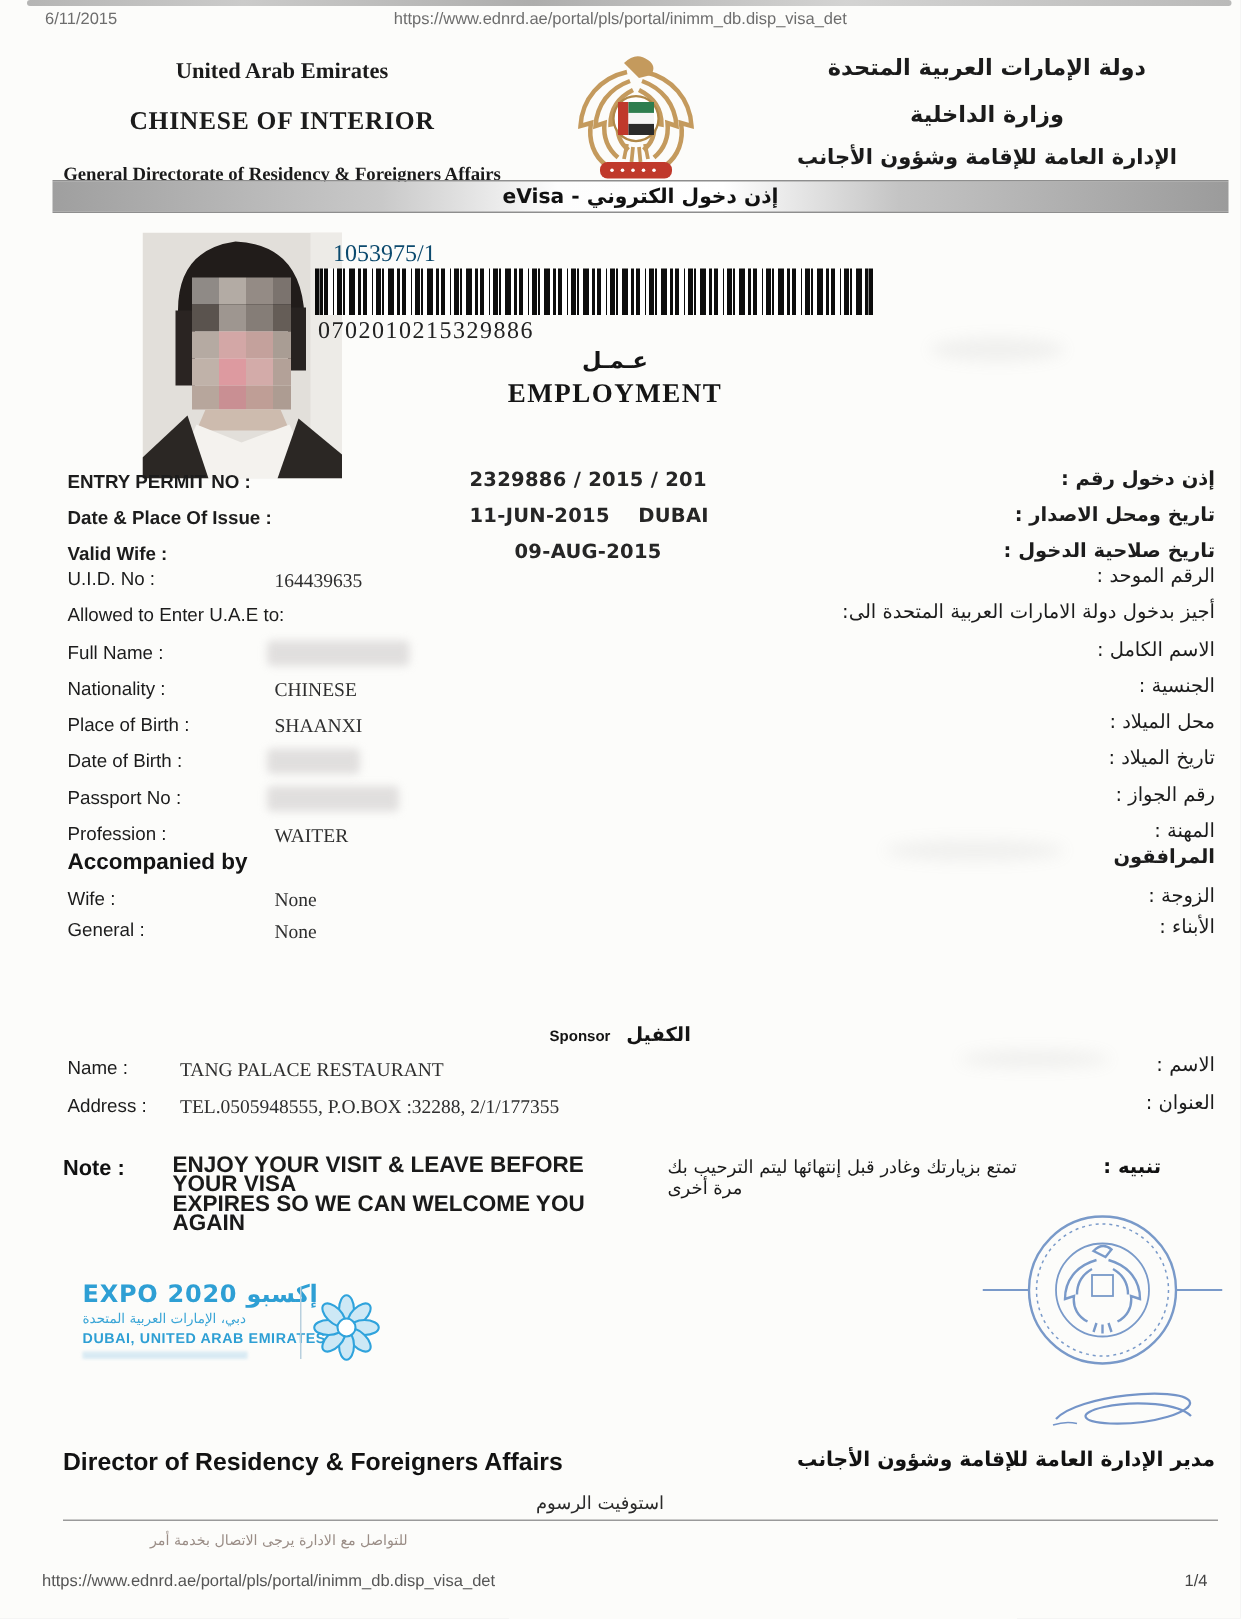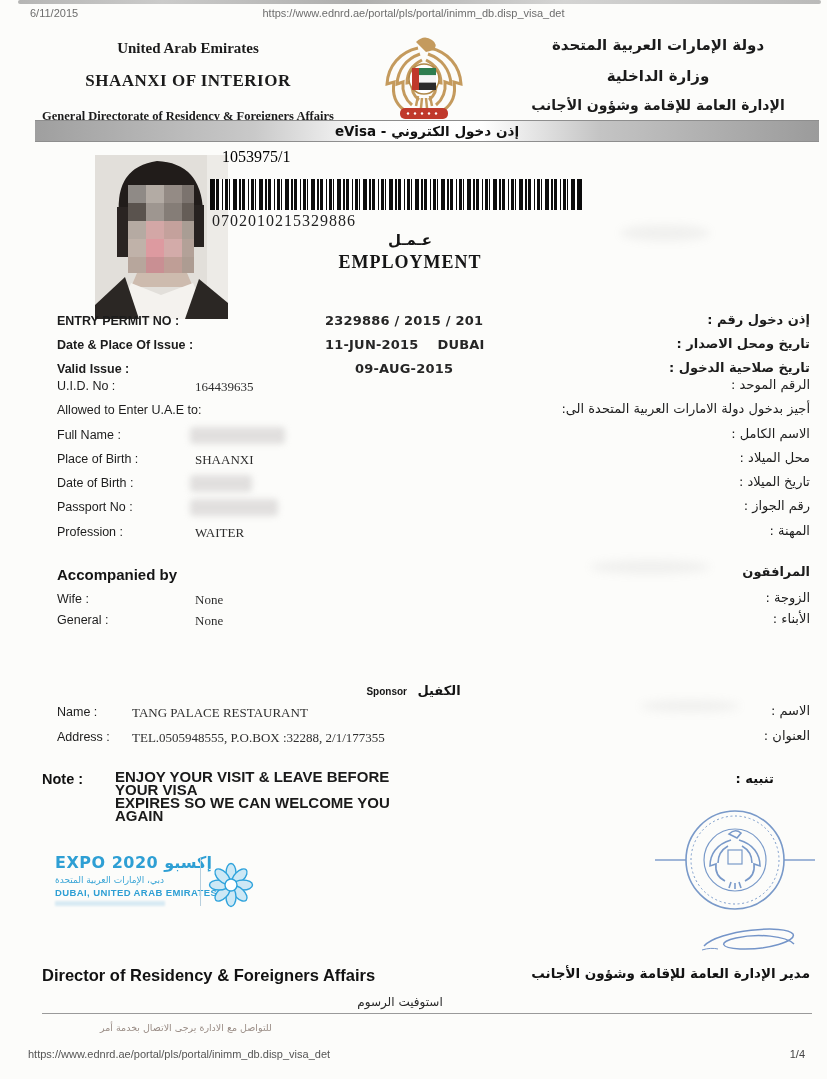--- a/index.html
+++ b/index.html
@@ -35,33 +35,33 @@
   .banner { position:absolute; left:35px; right:8px; top:120px; height:22px;
     background:linear-gradient(90deg,#9f9f9f,#c9c9c9 28%,#fdfdfd 43%,#ffffff 57%,#c4c4c4 72%,#9b9b9b);
     border-top:1px solid #8e8e8e; border-bottom:1px solid #8e8e8e;
     display:flex; align-items:center; justify-content:center; }
   .banner span { font-family:"DejaVu Sans", sans-serif; font-weight:bold; font-size:13.5px; color:#111; }
 
   
   .photo { position:absolute; left:95px; top:155px; width:133px; height:164px; }
 
   
-  .filenum { position:absolute; left:222px; top:148px; font-family:"Liberation Serif", serif; font-size:16px; color:#000000; }
+  .filenum { position:absolute; left:222px; top:161px; font-family:"Liberation Serif", serif; font-size:16px; color:#0c4a6e; }
   .barcode { position:absolute; left:210px; top:179px; width:372px; height:31px;
     border-left:3px solid #0a0a0a; border-right:3px solid #0a0a0a;
     background:repeating-linear-gradient(90deg,#0d0d0d 0 2px,#fff 2px 3px,#0d0d0d 3px 6px,#fff 6px 9px,#0d0d0d 9px 10px,#fff 10px 12px,#0d0d0d 12px 15px,#fff 15px 16px,#0d0d0d 16px 17px,#fff 17px 20px,#0d0d0d 20px 24px,#fff 24px 26px); }
   .barnum { position:absolute; left:212px; top:212px; font-family:"Liberation Serif", serif; font-size:16px; letter-spacing:1px; color:#222; }
 
   .vtype-ar { position:absolute; left:250px; top:231px; width:320px; text-align:center;
     font-family:"DejaVu Sans", sans-serif; font-weight:bold; font-size:15px; color:#151515; }
   .vtype-en { position:absolute; left:250px; top:252px; width:320px; text-align:center;
     font-family:"Liberation Serif", serif; font-weight:bold; font-size:18px; letter-spacing:1px; color:#151515; }
 
   
-  .rows { position:absolute; left:0; right:0;padding-left:12px; }
+  .rows { position:absolute; left:0; right:0; }
   .frow { position:relative; height:23.8px; }
   .fl  { position:absolute; left:45px; top:2px; font-size:12.5px; color:#1c1c1c; white-space:pre; }
   .fl.b { font-weight:bold; }
   .fv  { position:absolute; left:183px; top:2px; font-family:"Liberation Serif", serif; font-size:13px; color:#2e2e2e; white-space:pre; }
   .fvb { position:absolute; left:313px; top:1px; font-family:"DejaVu Sans", sans-serif; font-weight:bold; font-size:13px; letter-spacing:.2px; color:#262626; white-space:pre; }
   .far { position:absolute; right:17px; top:0; font-family:"DejaVu Sans", sans-serif; font-size:13px; color:#1c1c1c; direction:rtl; }
   .far.b { font-weight:bold; }
   .redact { position:absolute; left:178px; top:1px; height:17px; background:#cfcccc; opacity:.6; filter:blur(3px); border-radius:3px; }
 
   .sec-title-en { font-weight:bold; font-size:15px; color:#141414; }
@@ -103,21 +103,21 @@
   <div class="scan-top"></div>
   <div class="smudge" style="left:620px;top:225px;width:90px;height:16px;"></div>
   <div class="smudge" style="left:590px;top:560px;width:120px;height:14px;"></div>
   <div class="smudge" style="left:640px;top:700px;width:100px;height:12px;"></div>
 
   <div class="print-meta" style="left:30px;top:7px;">6/11/2015</div>
   <div class="print-meta" style="left:0;top:7px;width:100%;text-align:center;">https://www.ednrd.ae/portal/pls/portal/inimm_db.disp_visa_det</div>
 
   <div class="hdr-en">
     <div class="l1">United Arab Emirates</div>
-    <div class="l2">SHAANXI OF INTERIOR</div>
+    <div class="l2">CHINESE OF INTERIOR</div>
     <div class="l3">General Directorate of Residency &amp; Foreigners Affairs</div>
   </div>
 
   <div class="abs" style="left:374px;top:32px;">
     <svg width="100" height="92" viewBox="0 0 100 92">
       <g fill="none" stroke="#c49a5d" stroke-width="3">
         <path d="M44,16 C26,20 14,34 13,52 L20,50 C18,62 22,72 30,78"></path>
         <path d="M46,22 C32,27 24,38 23,52 L29,50 C28,60 32,68 38,73"></path>
         <path d="M48,28 C38,33 33,41 33,51 L38,50 C37,58 40,64 45,68"></path>
         <path d="M56,16 C74,20 86,34 87,52 L80,50 C82,62 78,72 70,78"></path>
@@ -204,40 +204,45 @@
       <span class="fl b">ENTRY PERMIT NO :</span>
       <span class="fvb">2329886 / 2015 / 201</span>
       <span class="far b ar">إذن دخول رقم :</span>
     </div>
     <div class="frow">
       <span class="fl b">Date &amp; Place Of Issue :</span>
       <span class="fvb">11-JUN-2015    DUBAI</span>
       <span class="far b ar">تاريخ ومحل الاصدار :</span>
     </div>
     <div class="frow">
-      <span class="fl b">Valid Issue :</span>
+      <span class="fl b">Valid Wife :</span>
       <span class="fvb" style="left:343px;text-align:right;">09-AUG-2015</span>
       <span class="far b ar">تاريخ صلاحية الدخول :</span>
     </div>
   </div>
 
   <div class="rows" style="top:377px;">
     <div class="frow" style="height:24.3px;">
       <span class="fl">U.I.D. No :</span>
       <span class="fv">164439635</span>
       <span class="far ar">الرقم الموحد :</span>
     </div>
     <div class="frow" style="height:24.3px;">
       <span class="fl">Allowed to Enter U.A.E to:</span>
       <span class="far ar">أجيز بدخول دولة الامارات العربية المتحدة الى:</span>
     </div>
     <div class="frow" style="height:24.3px;">
       <span class="fl">Full Name :</span>
       <span class="redact" style="width:95px;"></span>
       <span class="far ar">الاسم الكامل :</span>
+    </div>
+    <div class="frow" style="height:24.3px;">
+      <span class="fl">Nationality :</span>
+      <span class="fv">CHINESE</span>
+      <span class="far ar">الجنسية :</span>
     </div>
     <div class="frow" style="height:24.3px;">
       <span class="fl">Place of Birth :</span>
       <span class="fv">SHAANXI</span>
       <span class="far ar">محل الميلاد :</span>
     </div>
     <div class="frow" style="height:24.3px;">
       <span class="fl">Date of Birth :</span>
       <span class="redact" style="width:62px;"></span>
       <span class="far ar">تاريخ الميلاد :</span>
@@ -286,20 +291,21 @@
       <span class="fv" style="left:120px;">TEL.0505948555, P.O.BOX :32288, 2/1/177355</span>
       <span class="far ar">العنوان :</span>
     </div>
   </div>
 
   <div class="note-label">Note :</div>
   <div class="note-en">
     <div>ENJOY YOUR VISIT &amp; LEAVE BEFORE YOUR VISA</div>
     <div>EXPIRES SO WE CAN WELCOME YOU AGAIN</div>
   </div>
+  <div class="note-ar ar">تمتع بزيارتك وغادر قبل إنتهائها ليتم الترحيب بك مرة أخرى</div>
   <div class="note-ar-label ar">تنبيه :</div>
 
   <div class="expo">
     <div class="t1">EXPO 2020 إكسبو</div>
     <div class="t2 ar" style="direction:ltr;">دبي، الإمارات العربية المتحدة</div>
     <div class="t3">DUBAI, UNITED ARAB EMIRATES</div>
     <div class="t4"></div>
   </div>
   <div class="expo-divider"></div>
   <div class="expo-flower">

